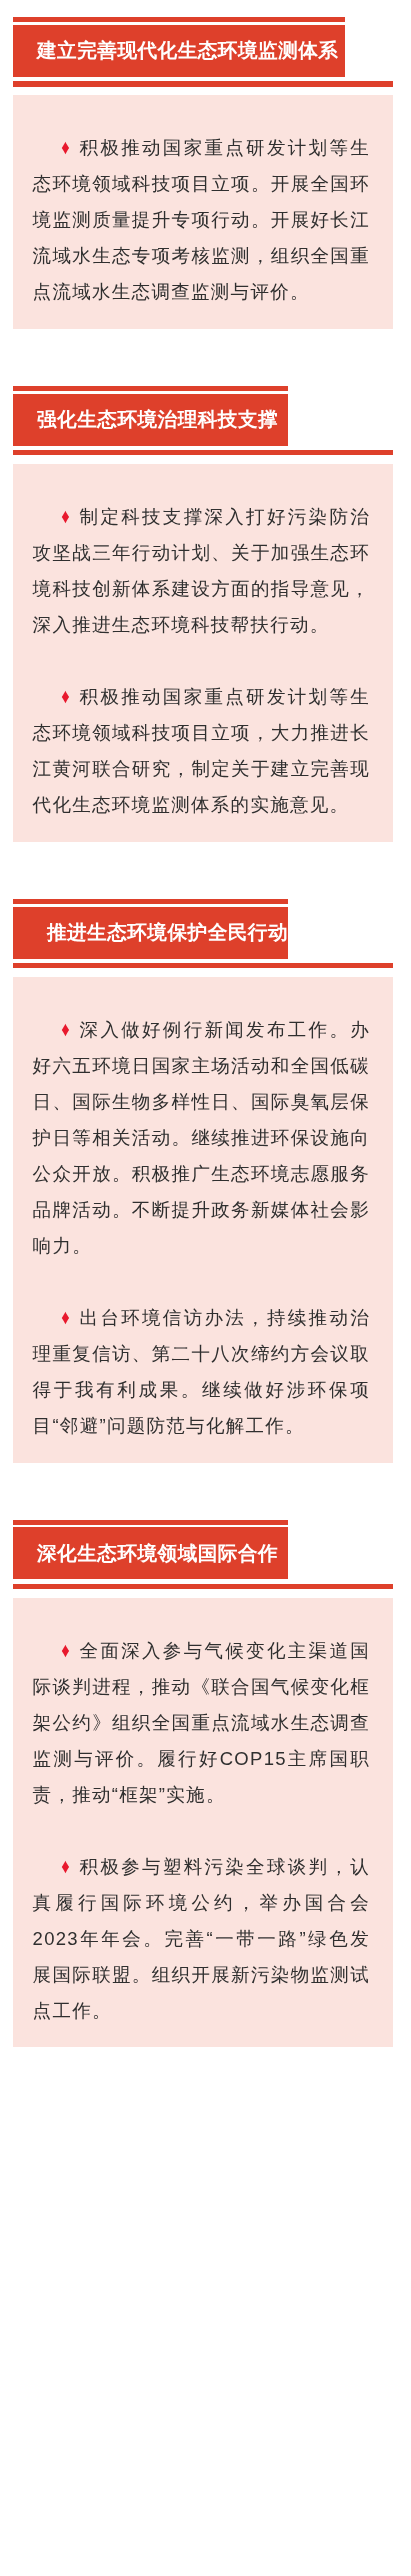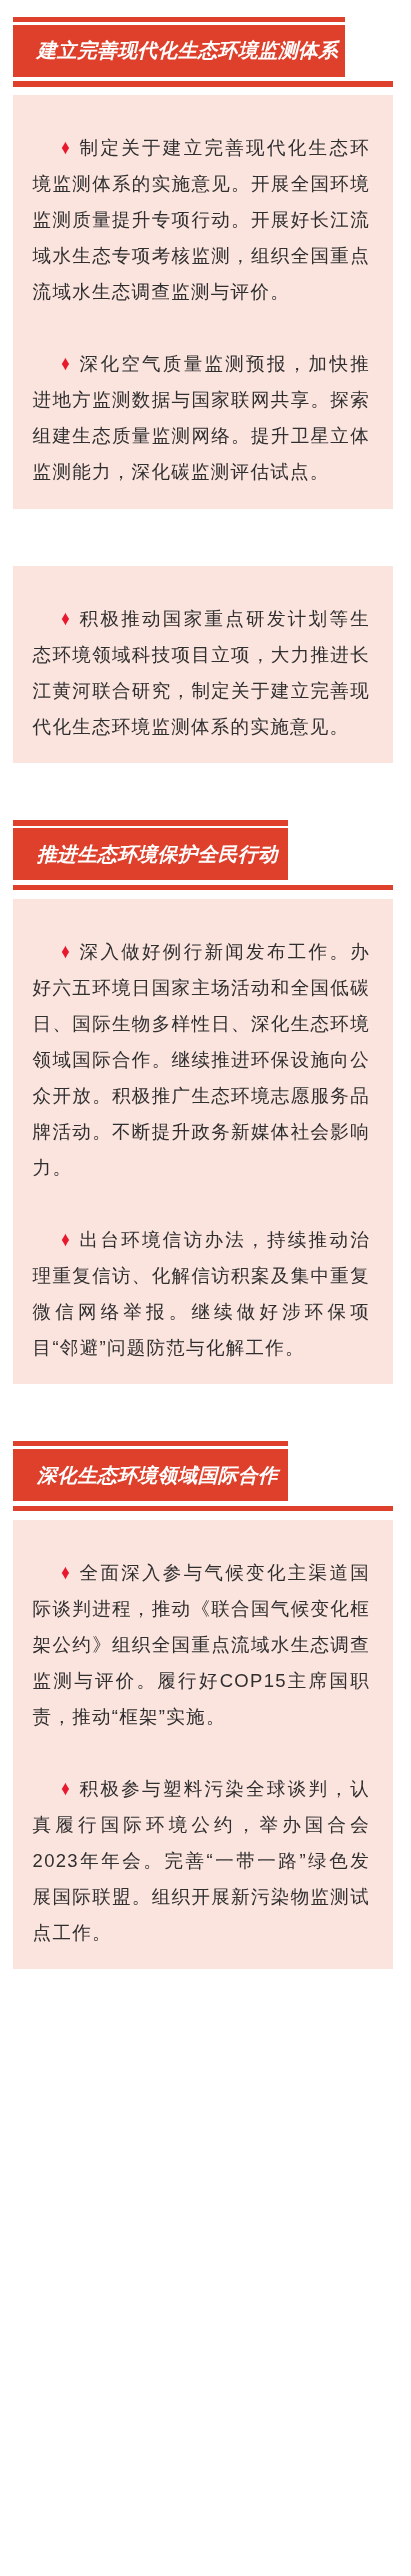--- a/index.html
+++ b/index.html
@@ -31,21 +31,20 @@
     background: var(--banner-red);
     margin-bottom: 2.6px;
   }
   .banner-box {
     height: 52px;
     background: var(--banner-red);
     display: flex;
     align-items: center;
     padding-left: 24px;
     margin-bottom: 4.6px;
-    font-style: italic;
   }
   .banner-title {
     font-size: 19.6px;
     font-weight: bold;
     letter-spacing: 0.5px;
     color: var(--banner-text-color);
     white-space: nowrap;
   }
   .bar-bottom {
     height: 5.2px;
@@ -84,42 +83,49 @@
   <div>
   <section class="section">
     <div class="banner">
       <div class="bar-top" style="width: 332px;"></div>
       <div class="banner-box" style="width: 332px;">
         <span class="banner-title">建立完善现代化生态环境监测体系</span>
       </div>
       <div class="bar-bottom"></div>
     </div>
     <div class="panel">
-          <p><span class="diamond">♦</span><span>制定关于建立完善现代化生态环境监测体系的实施意见。开展全国环境监测质量提升专项行动。开展好长江流域水生态专项考核监测，组织全国重点流域水生态调查监测与评价。</span></p>
-          <p><span class="diamond">♦</span><span>深化空气质量监测预报，加快推进地方监测数据与国家联网共享。探索组建生态质量监测网络。提升卫星立体监测能力，深化碳监测评估试点。</span></p>
+          <p><span class="diamond">♦</span><span>积极推动国家重点研发计划等生态环境领域科技项目立项。开展全国环境监测质量提升专项行动。开展好长江流域水生态专项考核监测，组织全国重点流域水生态调查监测与评价。</span></p>
         </div>
   </section>
 
   <section class="section">
+    <div class="banner">
+      <div class="bar-top" style="width: 275px;"></div>
+      <div class="banner-box" style="width: 275px;">
+        <span class="banner-title">强化生态环境治理科技支撑</span>
+      </div>
+      <div class="bar-bottom"></div>
+    </div>
     <div class="panel">
+          <p><span class="diamond">♦</span><span>制定科技支撑深入打好污染防治攻坚战三年行动计划、关于加强生态环境科技创新体系建设方面的指导意见，深入推进生态环境科技帮扶行动。</span></p>
           <p><span class="diamond">♦</span><span>积极推动国家重点研发计划等生态环境领域科技项目立项，大力推进长江黄河联合研究，制定关于建立完善现代化生态环境监测体系的实施意见。</span></p>
         </div>
   </section>
 
   <section class="section">
     <div class="banner">
       <div class="bar-top" style="width: 275px;"></div>
-      <div class="banner-box" style="width: 275px;">
+      <div class="banner-box" style="width: 275px; justify-content: flex-end;">
         <span class="banner-title">推进生态环境保护全民行动</span>
       </div>
       <div class="bar-bottom"></div>
     </div>
     <div class="panel">
-          <p><span class="diamond">♦</span><span>深入做好例行新闻发布工作。办好六五环境日国家主场活动和全国低碳日、国际生物多样性日、深化生态环境领域国际合作。继续推进环保设施向公众开放。积极推广生态环境志愿服务品牌活动。不断提升政务新媒体社会影响力。</span></p>
-          <p><span class="diamond">♦</span><span>出台环境信访办法，持续推动治理重复信访、化解信访积案及集中重复微信网络举报。继续做好涉环保项目“邻避”问题防范与化解工作。</span></p>
+          <p><span class="diamond">♦</span><span>深入做好例行新闻发布工作。办好六五环境日国家主场活动和全国低碳日、国际生物多样性日、国际臭氧层保护日等相关活动。继续推进环保设施向公众开放。积极推广生态环境志愿服务品牌活动。不断提升政务新媒体社会影响力。</span></p>
+          <p><span class="diamond">♦</span><span>出台环境信访办法，持续推动治理重复信访、第二十八次缔约方会议取得于我有利成果。继续做好涉环保项目“邻避”问题防范与化解工作。</span></p>
         </div>
   </section>
 
   <section class="section">
     <div class="banner">
       <div class="bar-top" style="width: 275px;"></div>
       <div class="banner-box" style="width: 275px;">
         <span class="banner-title">深化生态环境领域国际合作</span>
       </div>
       <div class="bar-bottom"></div>

